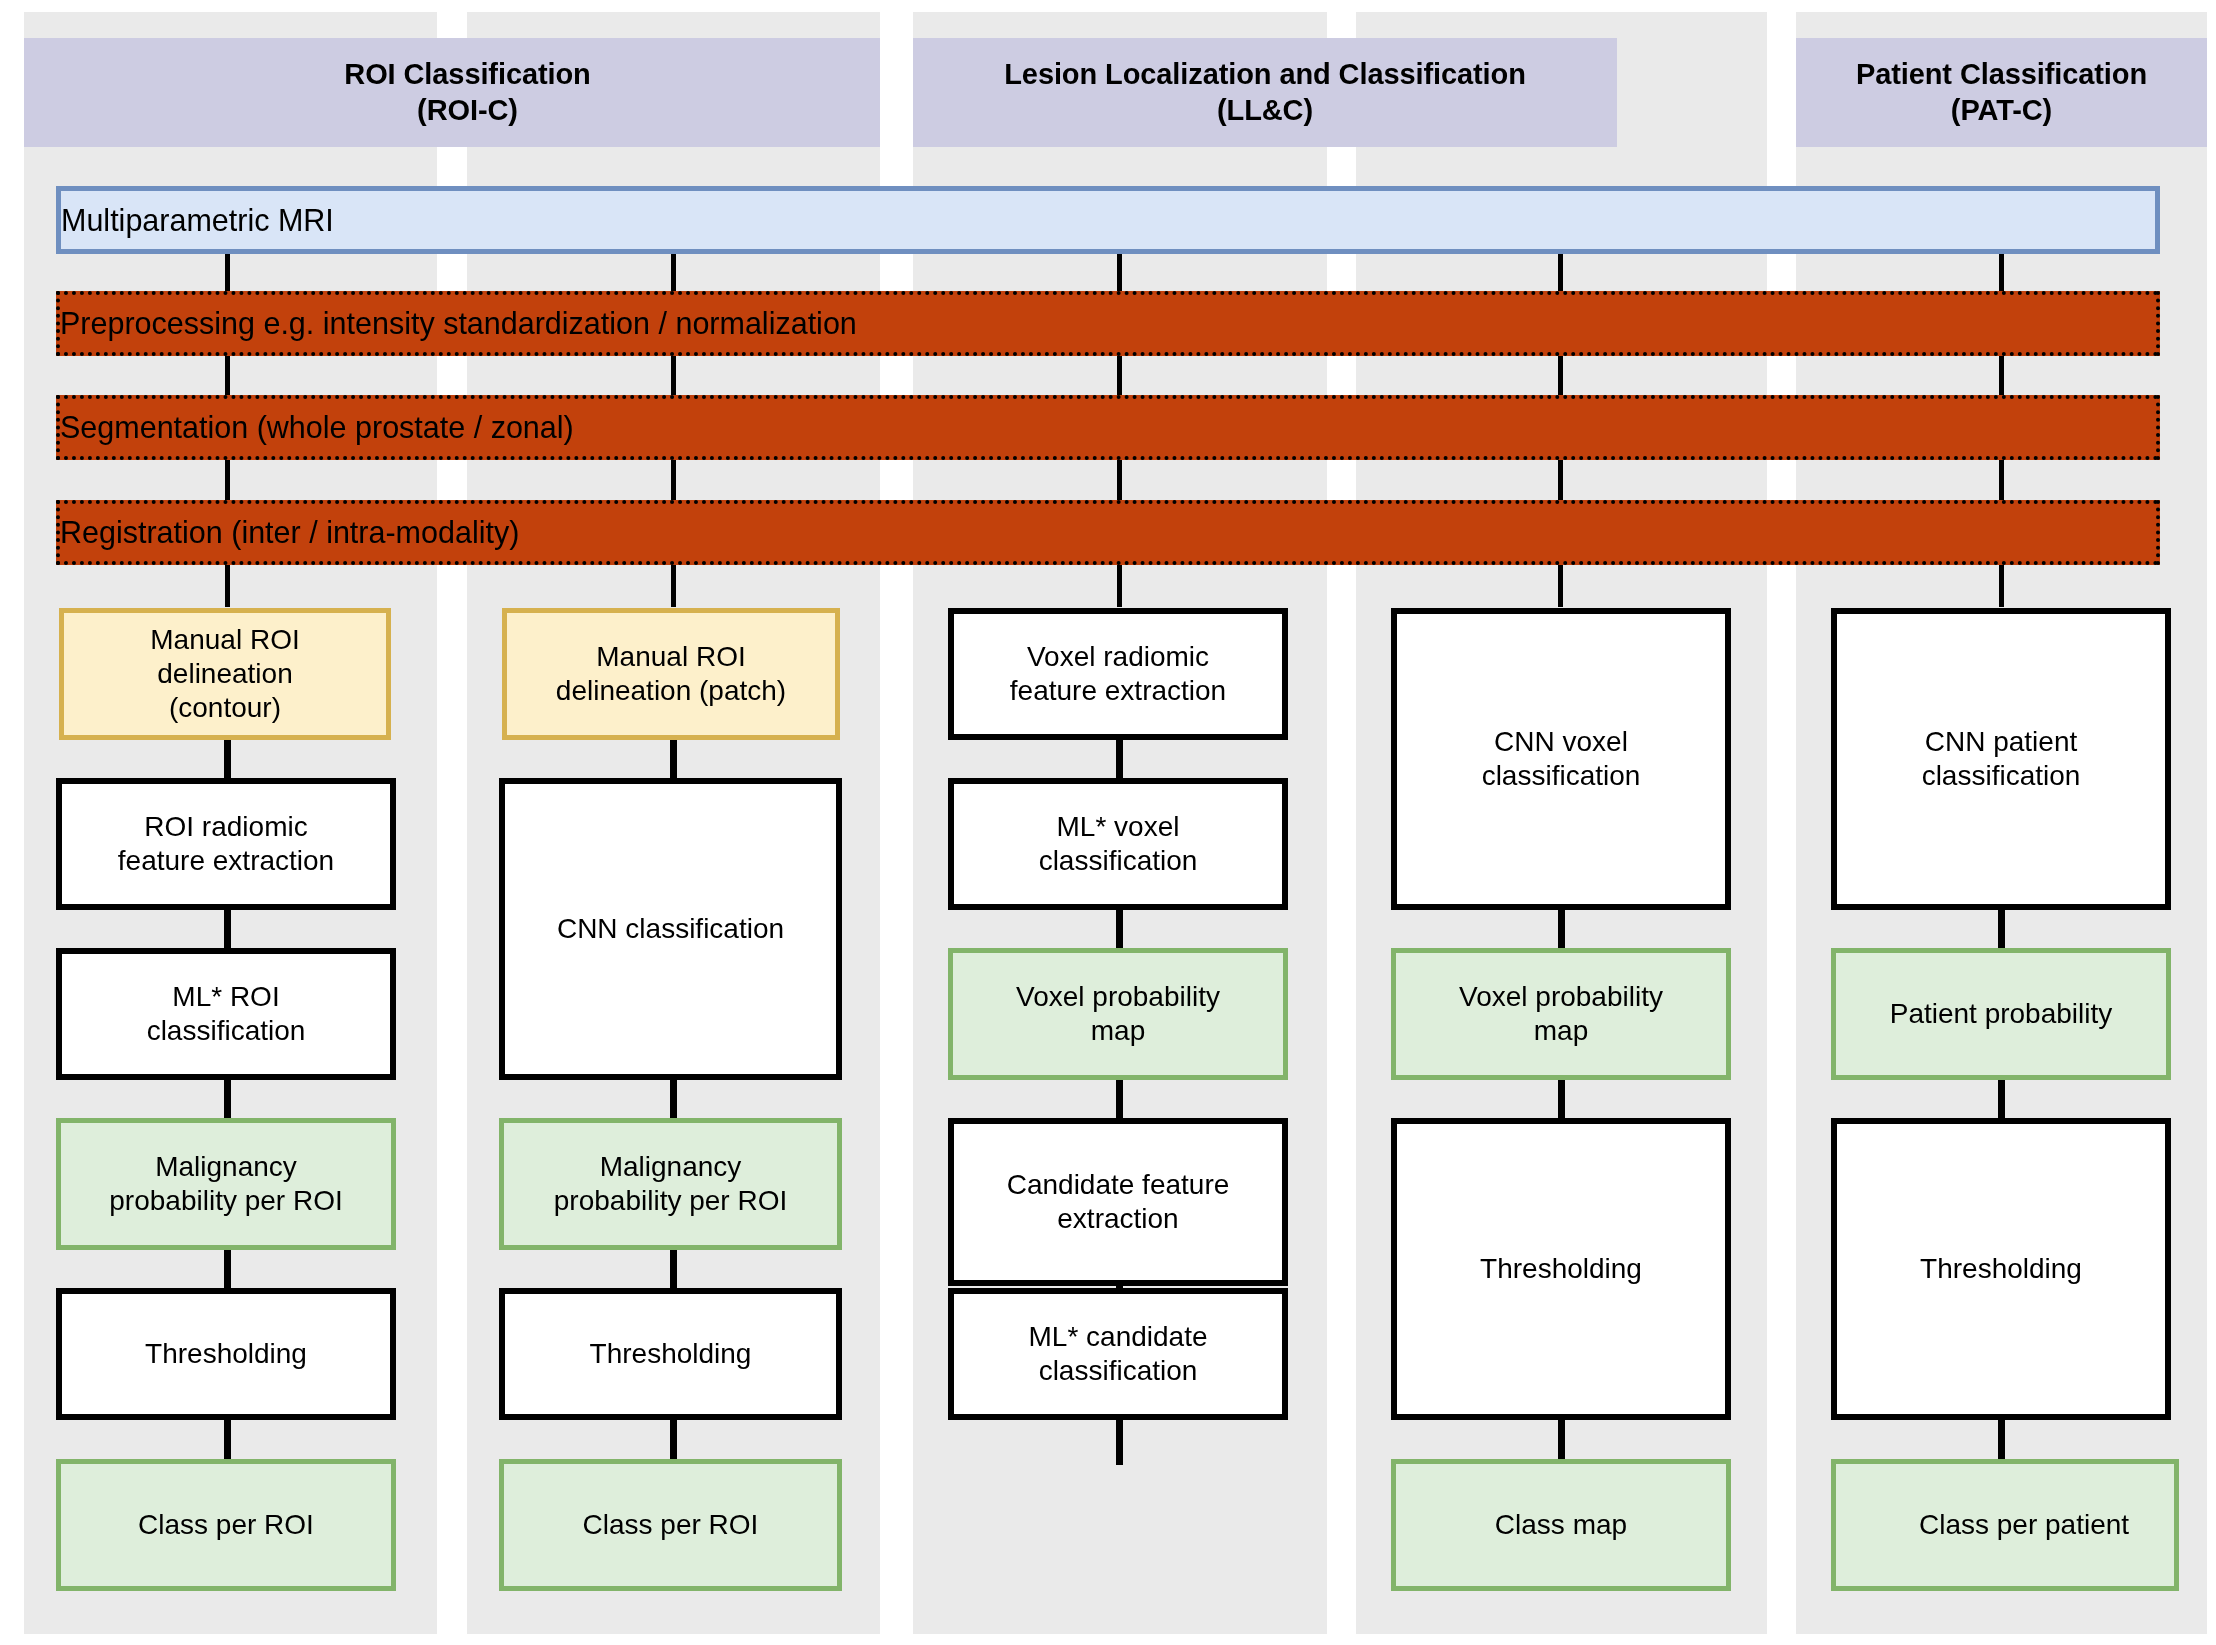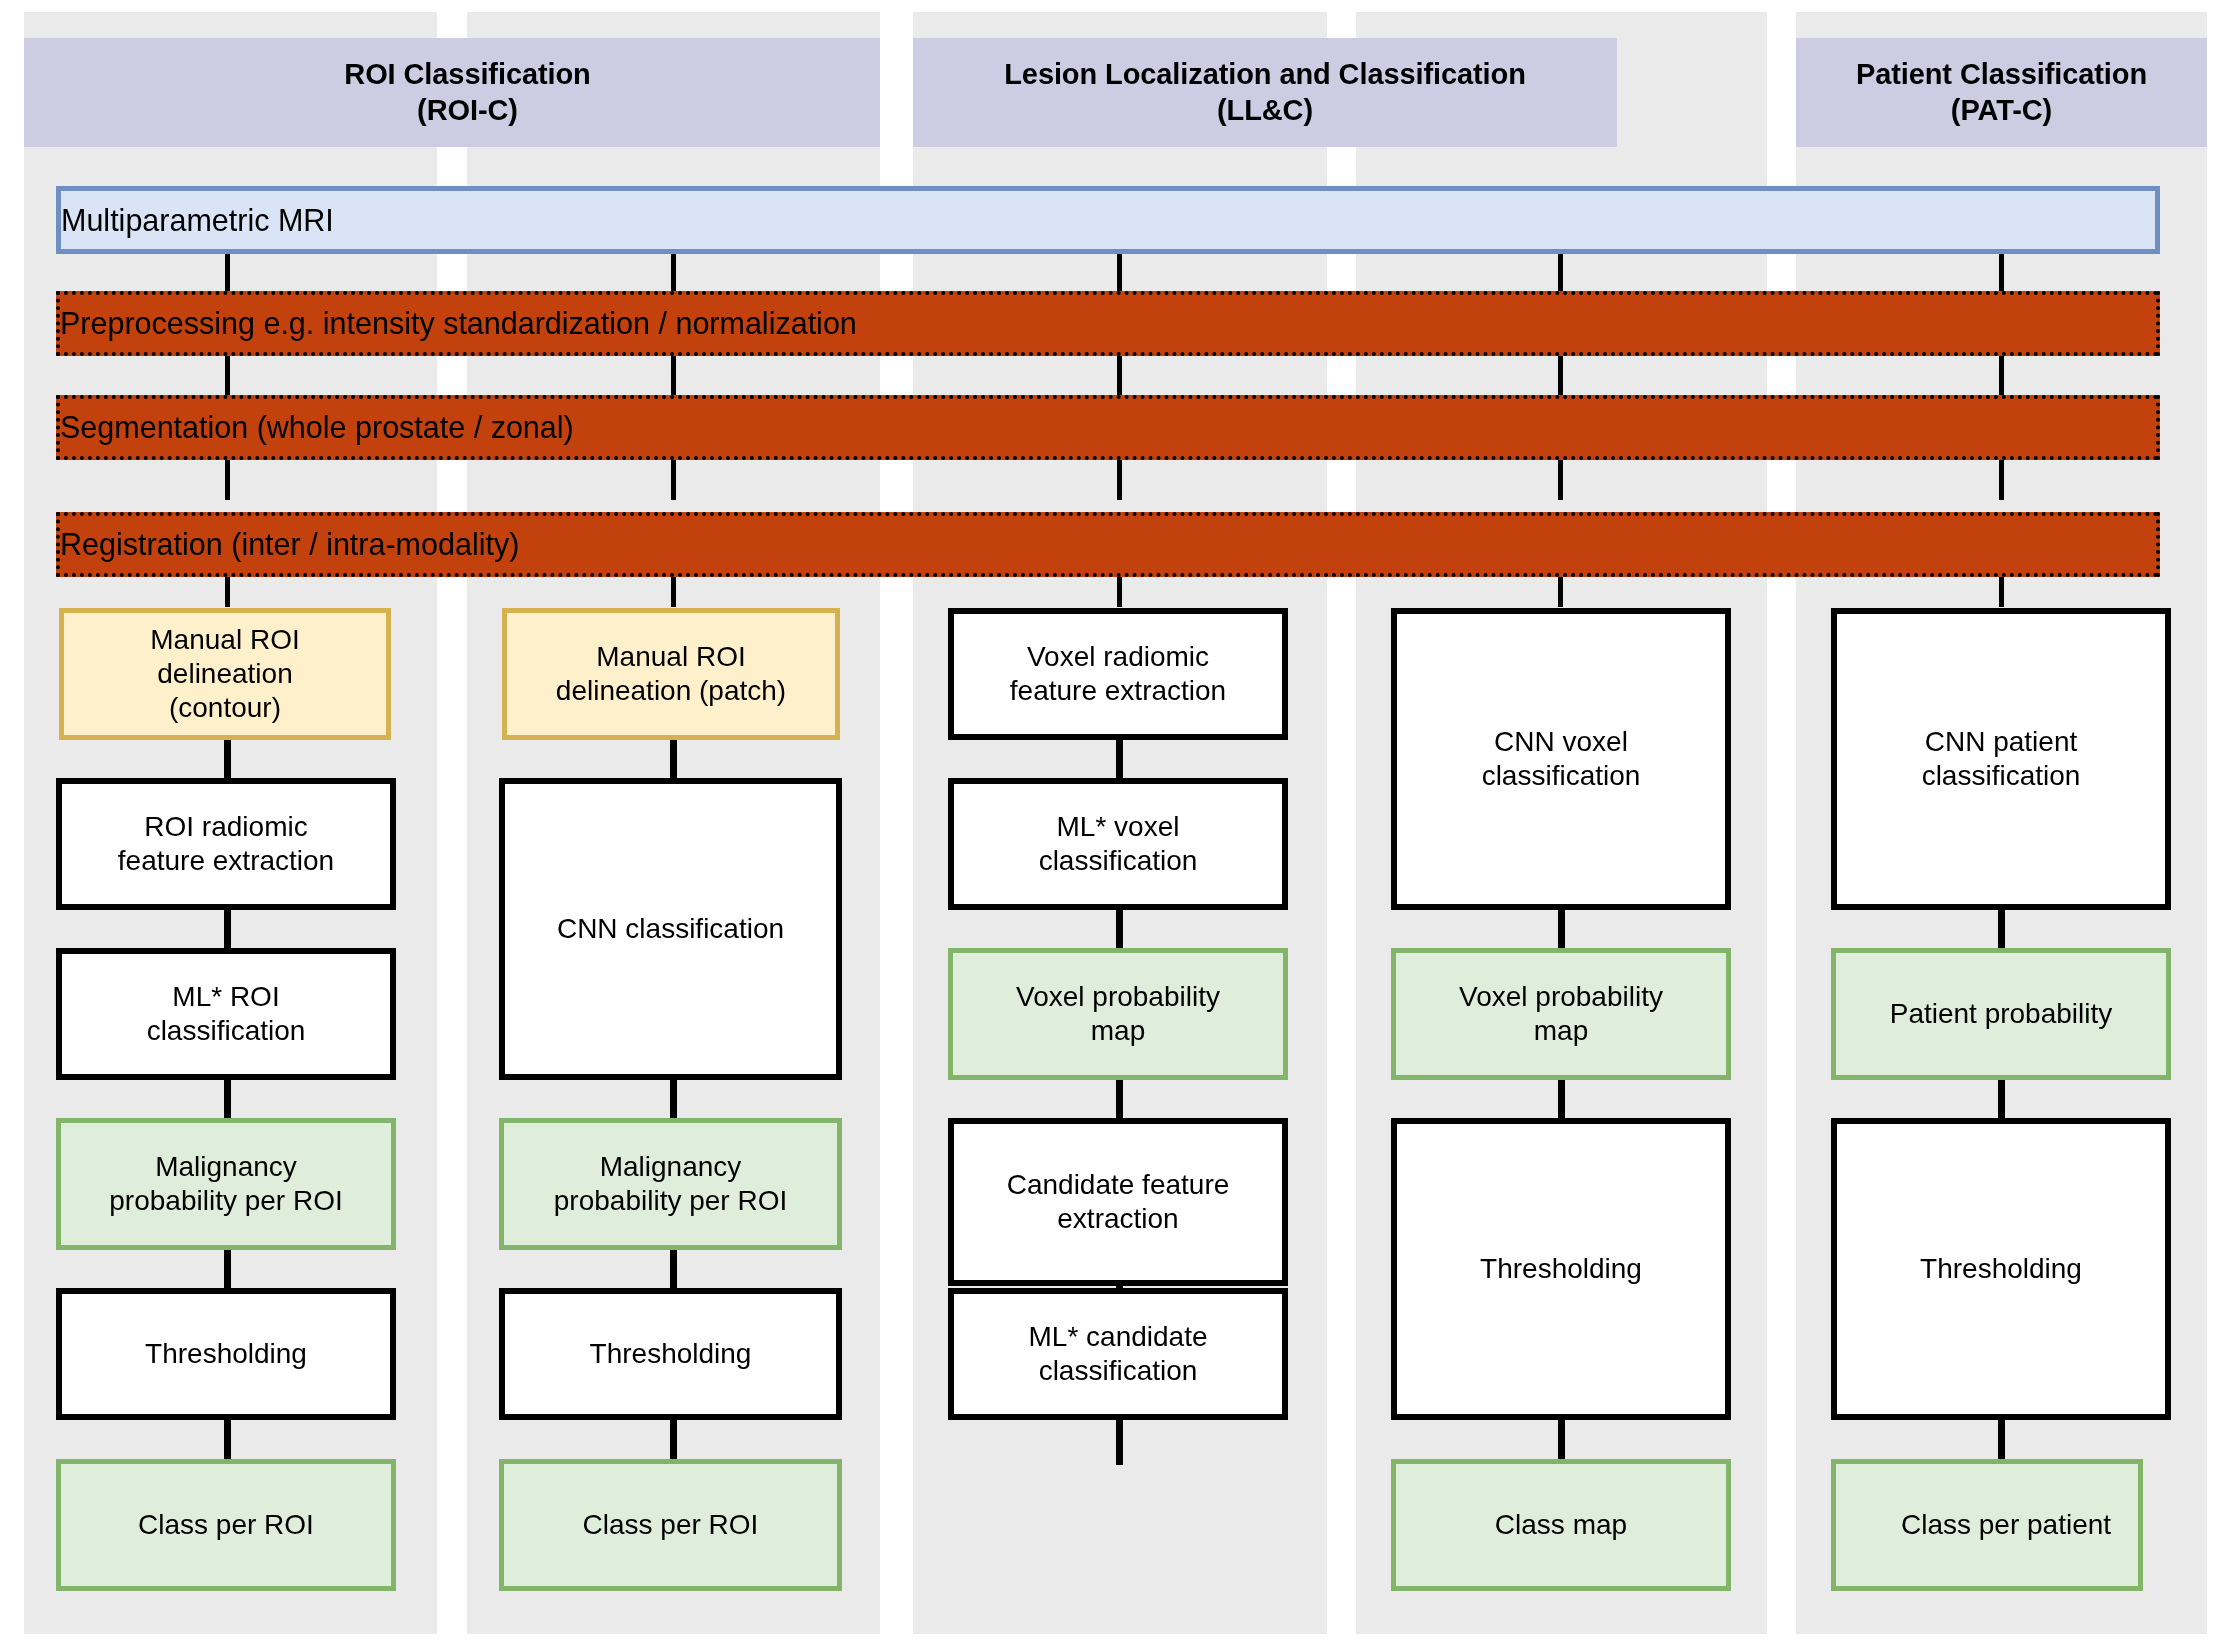--- a/index.html
+++ b/index.html
@@ -74,21 +74,21 @@
     background: #D9E5F7;
     border: 5.3px solid #6F8FC0;
   }
   .bar-dotted {
     height: 65px;
     background: #c2410c;
     border: 4.1px dotted #000000;
   }
   .bar-pre  { top: 291px; }
   .bar-seg  { top: 395px; }
-  .bar-reg  { top: 500px; margin-top: 12px; }
+  .bar-reg  { top: 500px; }
 
   
   .vstem {
     position: absolute;
     width: 5.3px;
     background: #000000;
     z-index: 5;
   }
 
   
@@ -366,20 +366,20 @@
       <div>Patient probability</div>
     </div>
   </div>
 
   <div class="box white" style="left:1831px;top:1118px;width:340px;height:302px;">
     <div>
       <div>Thresholding</div>
     </div>
   </div>
 
-  <div class="box green" style="left:1831px;top:1459px;width:312px;height:132px;padding-left:44px;">
+  <div class="box green" style="left:1831px;top:1459px;width:348px;height:132px;padding-left:44px;">
     <div>
       <div>Class per patient</div>
     </div>
   </div>
 
 </div>
 
 
 </body></html>

